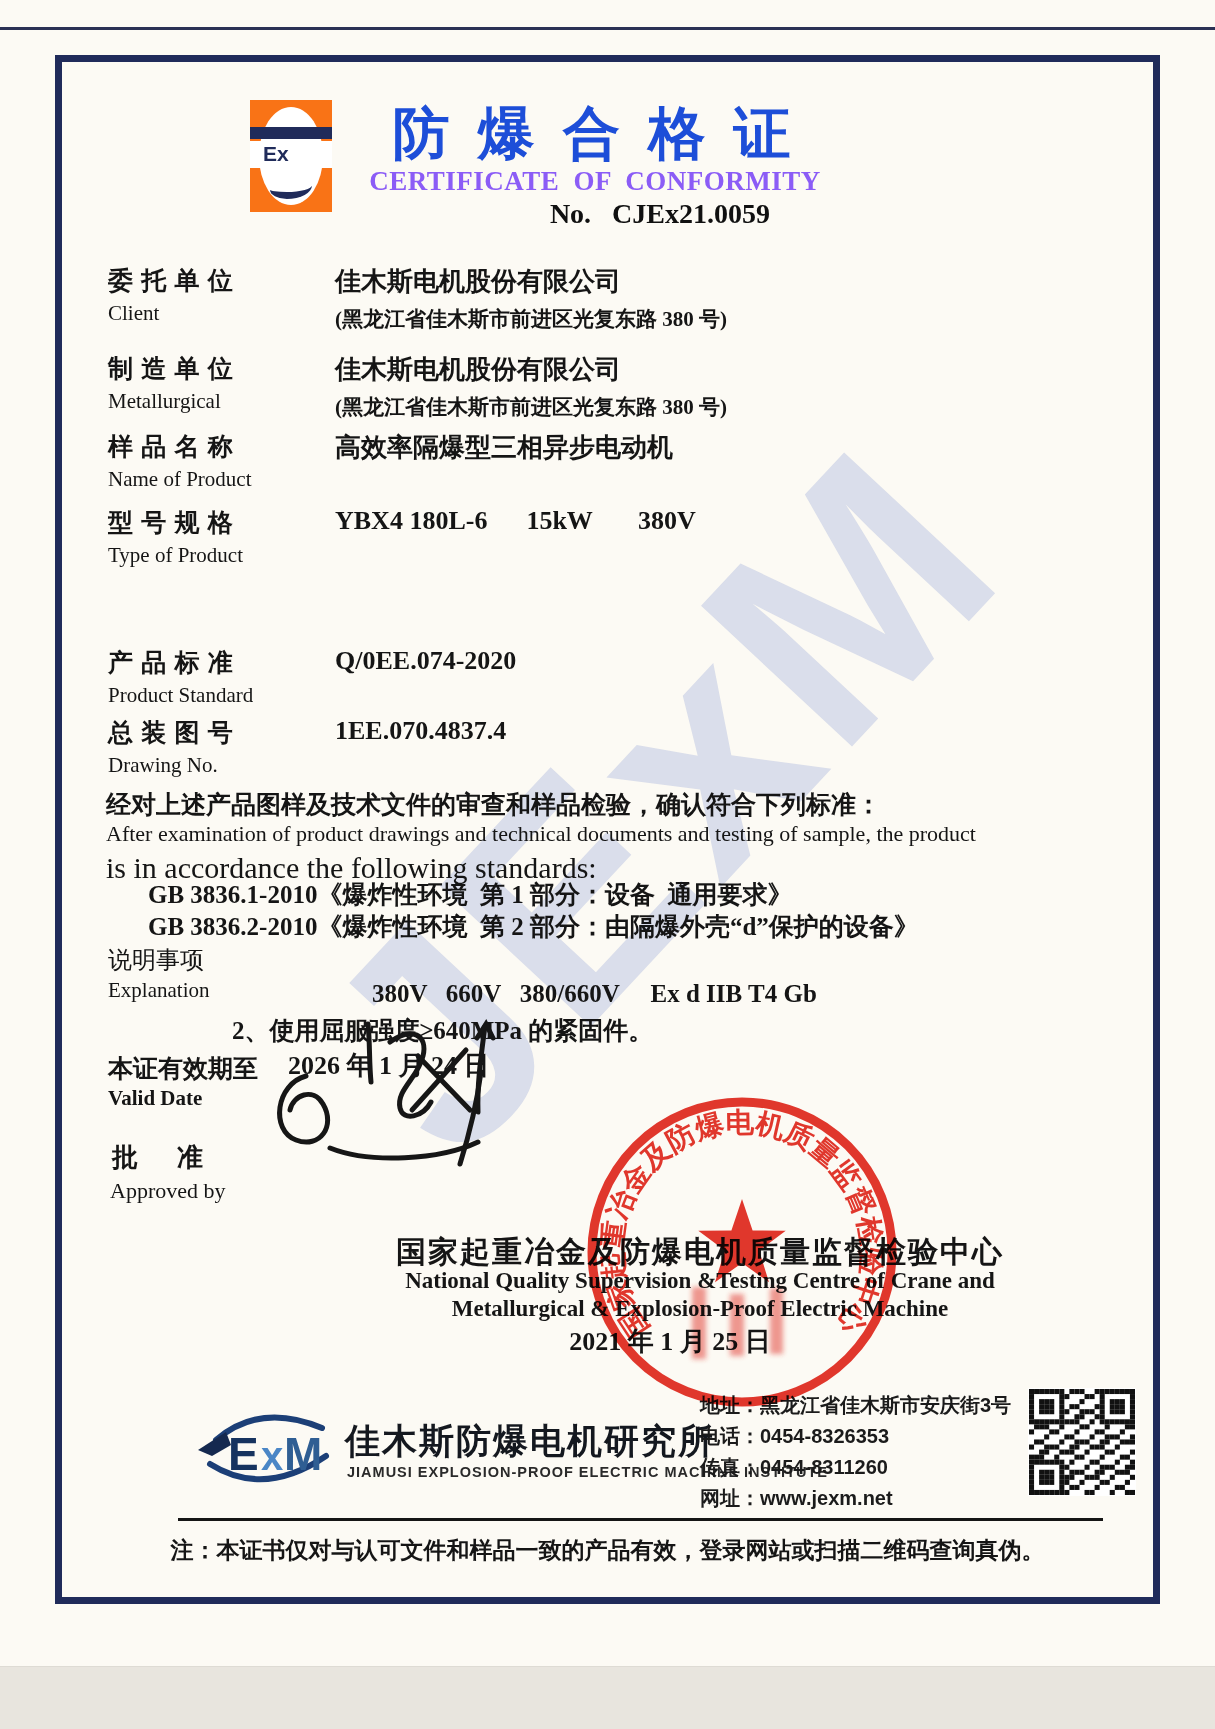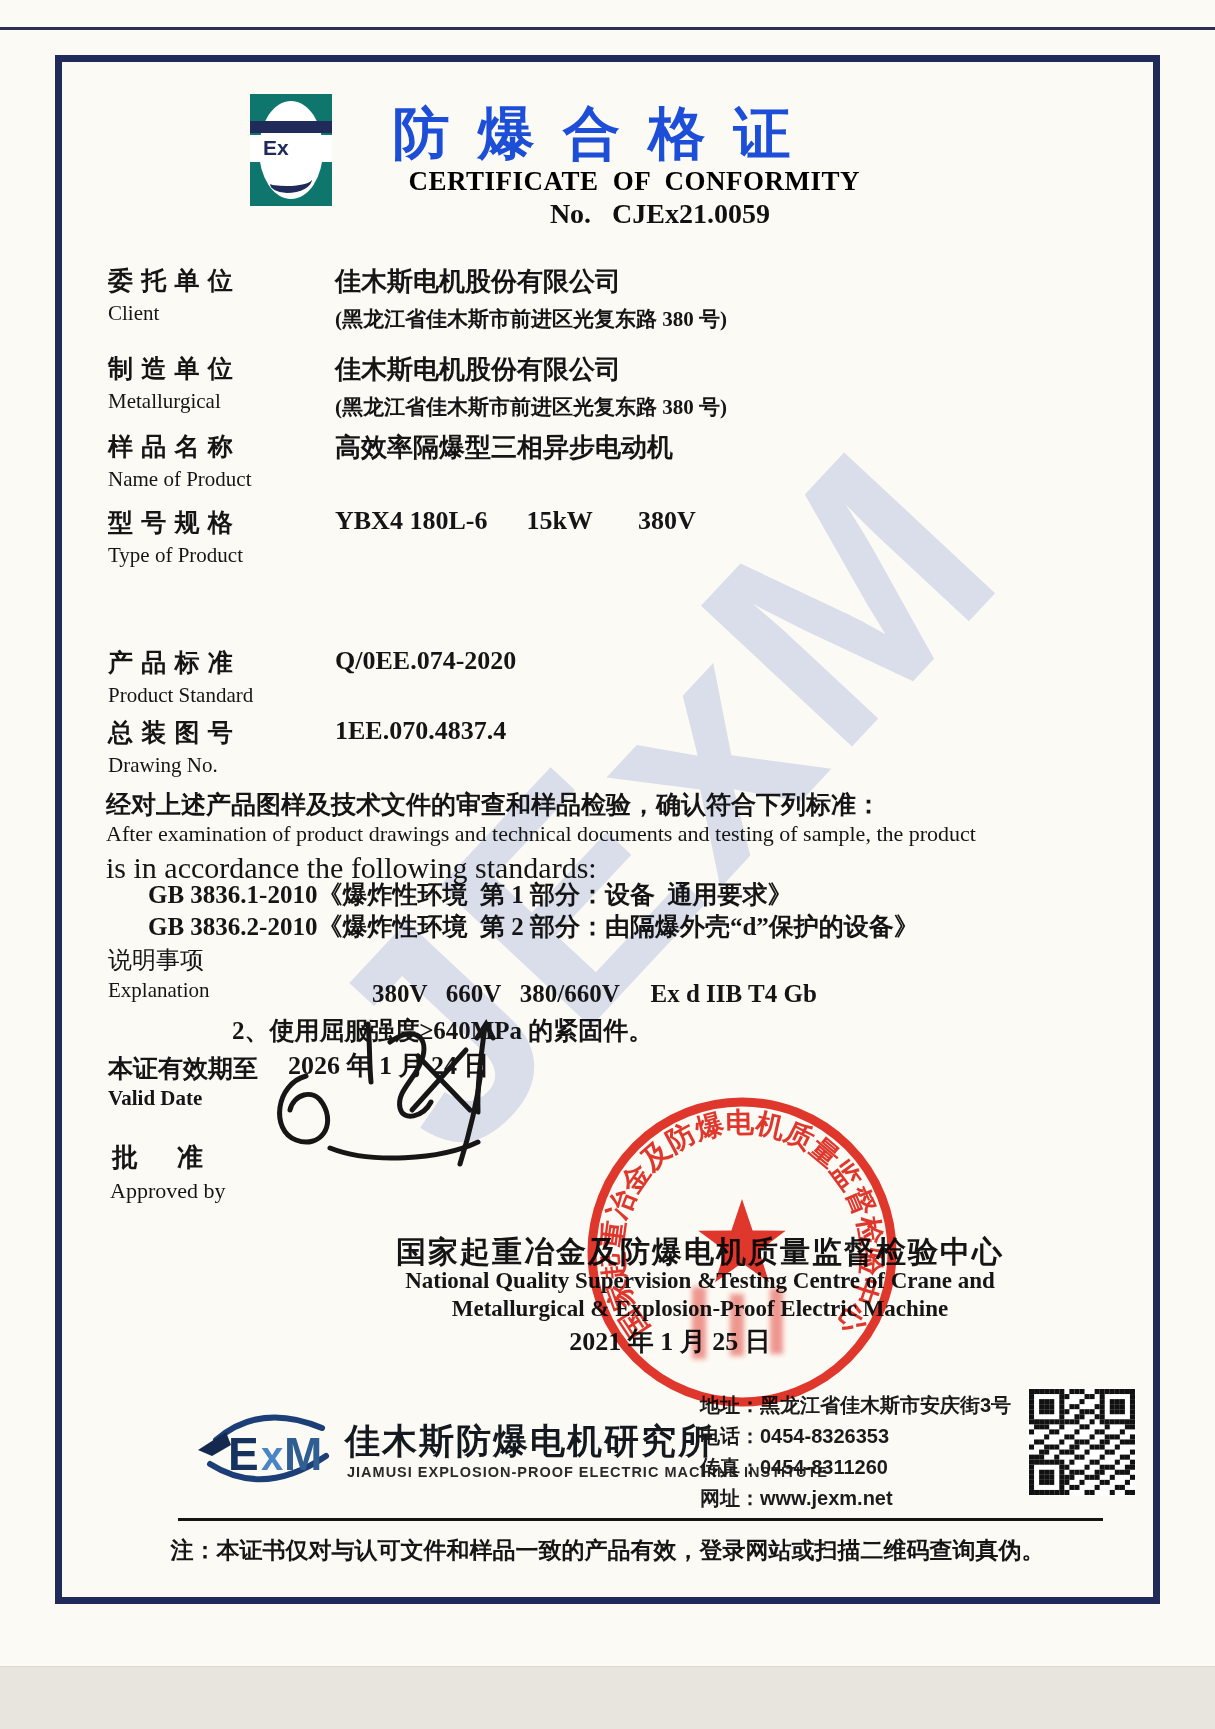--- a/index.html
+++ b/index.html
@@ -8,33 +8,33 @@
   
   .topline{position:absolute;left:0;top:27px;width:100%;height:3px;background:#2a3154;}
   .bottomstrip{position:absolute;left:0;top:1666px;width:100%;height:63px;background:#e8e5de;border-top:1px solid #dedbd4;}
   
   .frame{position:absolute;left:55px;top:55px;width:1091px;height:1535px;border:7px solid #202b5a;}
   
   .wm{position:absolute;left:660px;top:800px;transform:translate(-50%,-50%) rotate(-47deg);
       font-family:"Liberation Sans","DejaVu Sans",sans-serif;font-weight:700;font-size:300px;
       letter-spacing:8px;color:rgba(183,193,226,0.50);z-index:0;white-space:nowrap;}
   
-  .exlogo{position:absolute;left:250px;top:94px;width:82px;height:112px;background:#0f766e;z-index:1;}
+  .exlogo{position:absolute;left:250px;top:100px;width:82px;height:112px;background:#f97316;z-index:1;}
   .exlogo .ell{position:absolute;left:9px;top:7px;width:64px;height:98px;background:#fff;border-radius:50%;}
   .exlogo .cut{position:absolute;left:0;top:27px;width:82px;height:12px;background:#202b5a;}
   .exlogo .band{position:absolute;left:0;top:41px;width:82px;height:27px;background:#fff;}
   .exlogo .band span{position:absolute;left:13px;top:1px;font-family:"Liberation Sans",sans-serif;
       font-weight:800;font-size:21px;color:#202b5a;}
   .exlogo .hook{position:absolute;left:20px;top:76px;width:42px;height:16px;
       border-bottom:7px solid #202b5a;border-radius:0 0 60% 40%;}
   
   .title{position:absolute;left:350px;top:96px;width:490px;text-align:center;font-size:57px;
          font-weight:bold;color:#1d4ed8;letter-spacing:7px;z-index:1;}
-  .subtitle{position:absolute;left:330px;top:166px;width:530px;text-align:right;font-size:27px;
-         font-weight:bold;color:#000000;letter-spacing:.5px;word-spacing:7px;z-index:1;}
+  .subtitle{position:absolute;left:330px;top:166px;width:530px;text-align:center;font-size:27px;
+         font-weight:bold;color:#8b5cf6;letter-spacing:.5px;word-spacing:7px;z-index:1;}
   .certno{position:absolute;left:350px;top:198px;width:420px;text-align:right;font-size:28px;
          font-weight:bold;color:#101010;z-index:1;white-space:pre;}
   
   .frow{position:absolute;left:108px;display:flex;z-index:1;}
   .r1{top:264px}.r2{top:352px}.r3{top:430px}.r4{top:506px}.r5{top:578px}.r6{top:646px}.r7{top:716px}
   .flabel{width:227px;}
   .lcn{font-size:25px;font-weight:bold;letter-spacing:1px;white-space:pre;}
   .len{font-size:21px;margin-top:4px;}
   .fval .v{font-size:26px;font-weight:bold;white-space:pre;}
   .fval .vn{font-size:21px;font-weight:bold;margin-top:6px;white-space:pre;}

